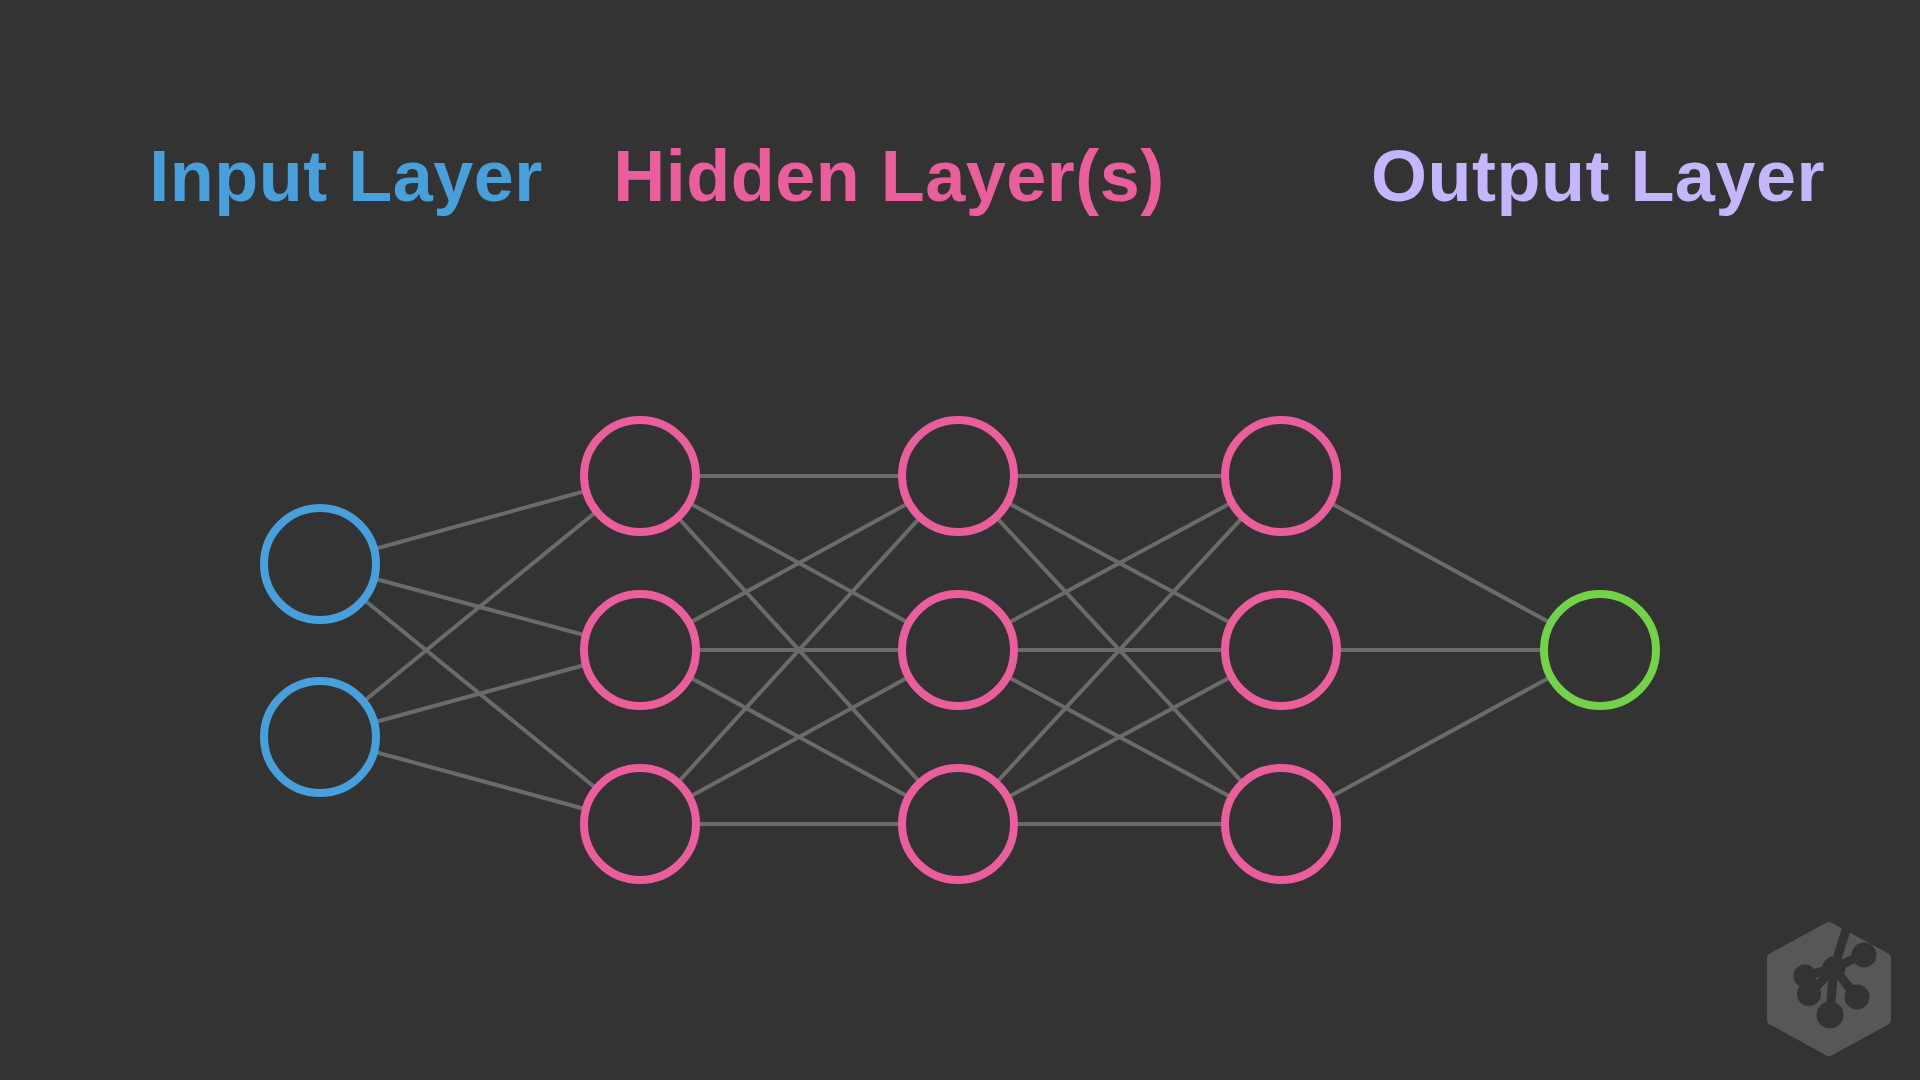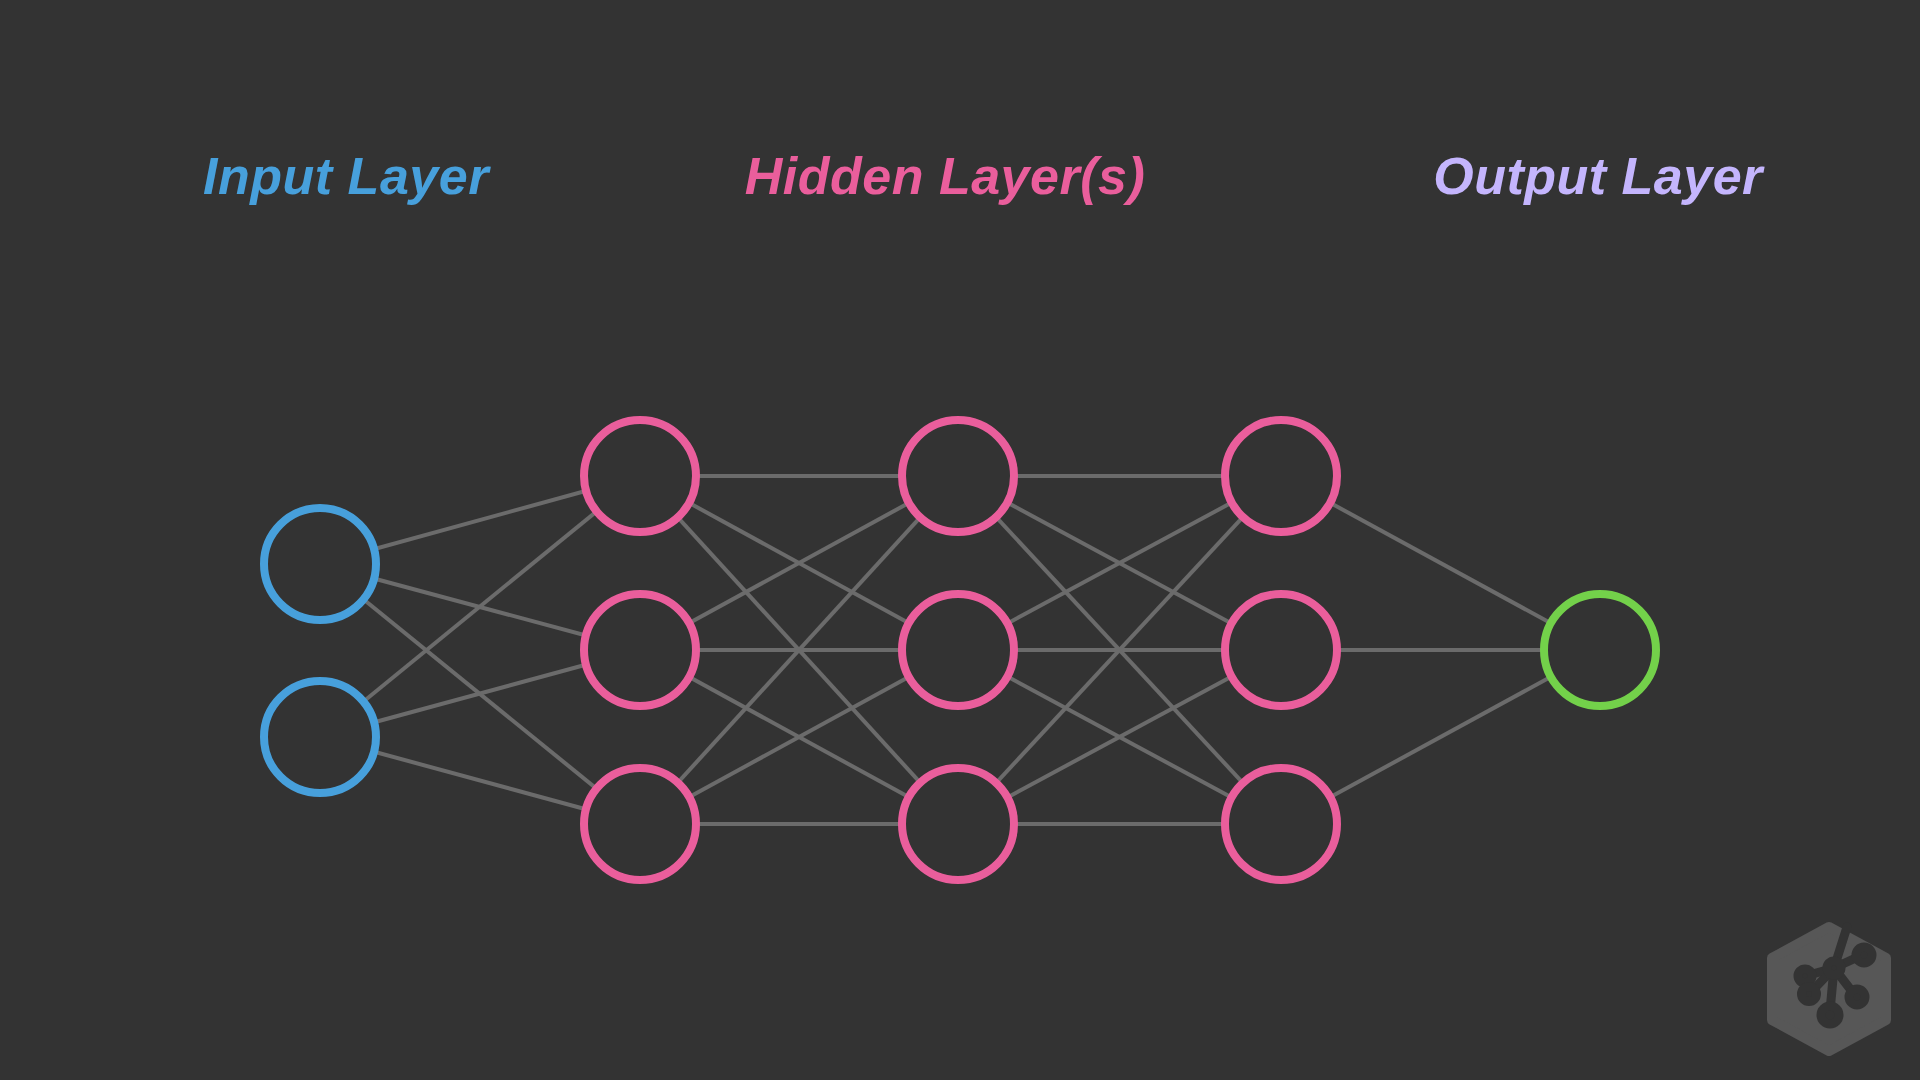--- a/index.html
+++ b/index.html
@@ -11,47 +11,46 @@
     position: relative;
     width: 1920px;
     height: 1080px;
     background: var(--background, #333);
     overflow: hidden;
     font-family: "Liberation Sans", "DejaVu Sans", sans-serif;
   }
   .layer-label {
     position: absolute;
     transform: translate(-50%, -50%);
-    font-size: 52px;
+    font-size: 72px;
     font-weight: 700;
     line-height: 1;
     white-space: nowrap;
     letter-spacing: 0.5px;
-    font-style: italic;
   }
   .net-svg {
     position: absolute;
     left: 0;
     top: 0;
   }
   .logo-svg {
     position: absolute;
     left: 1759px;
     top: 919px;
     width: 140px;
     height: 140px;
   }
 </style>
 </head>
 <body>
 
 <div class="stage">
 
   <div class="layer-label" style="left: 346px; top: 176px; color: rgb(71, 160, 220);">Input Layer</div>
-  <div class="layer-label" style="left: 945px; top: 176px; color: rgb(234, 94, 156); text-align: center;">Hidden Layer(s)</div>
+  <div class="layer-label" style="left: 889px; top: 176px; color: rgb(234, 94, 156); text-align: center;">Hidden Layer(s)</div>
   <div class="layer-label" style="left: 1598px; top: 176px; color: #c4b5fd;">Output Layer</div>
 
   <svg class="net-svg" width="1920" height="1080" viewBox="0 0 1920 1080">
       <line x1="320" y1="564" x2="640" y2="476" stroke="#6B6B6B" stroke-width="4"></line>
       <line x1="320" y1="564" x2="640" y2="650" stroke="#6B6B6B" stroke-width="4"></line>
       <line x1="320" y1="564" x2="640" y2="824" stroke="#6B6B6B" stroke-width="4"></line>
       <line x1="320" y1="737" x2="640" y2="476" stroke="#6B6B6B" stroke-width="4"></line>
       <line x1="320" y1="737" x2="640" y2="650" stroke="#6B6B6B" stroke-width="4"></line>
       <line x1="320" y1="737" x2="640" y2="824" stroke="#6B6B6B" stroke-width="4"></line>
       <line x1="640" y1="476" x2="958" y2="476" stroke="#6B6B6B" stroke-width="4"></line>

